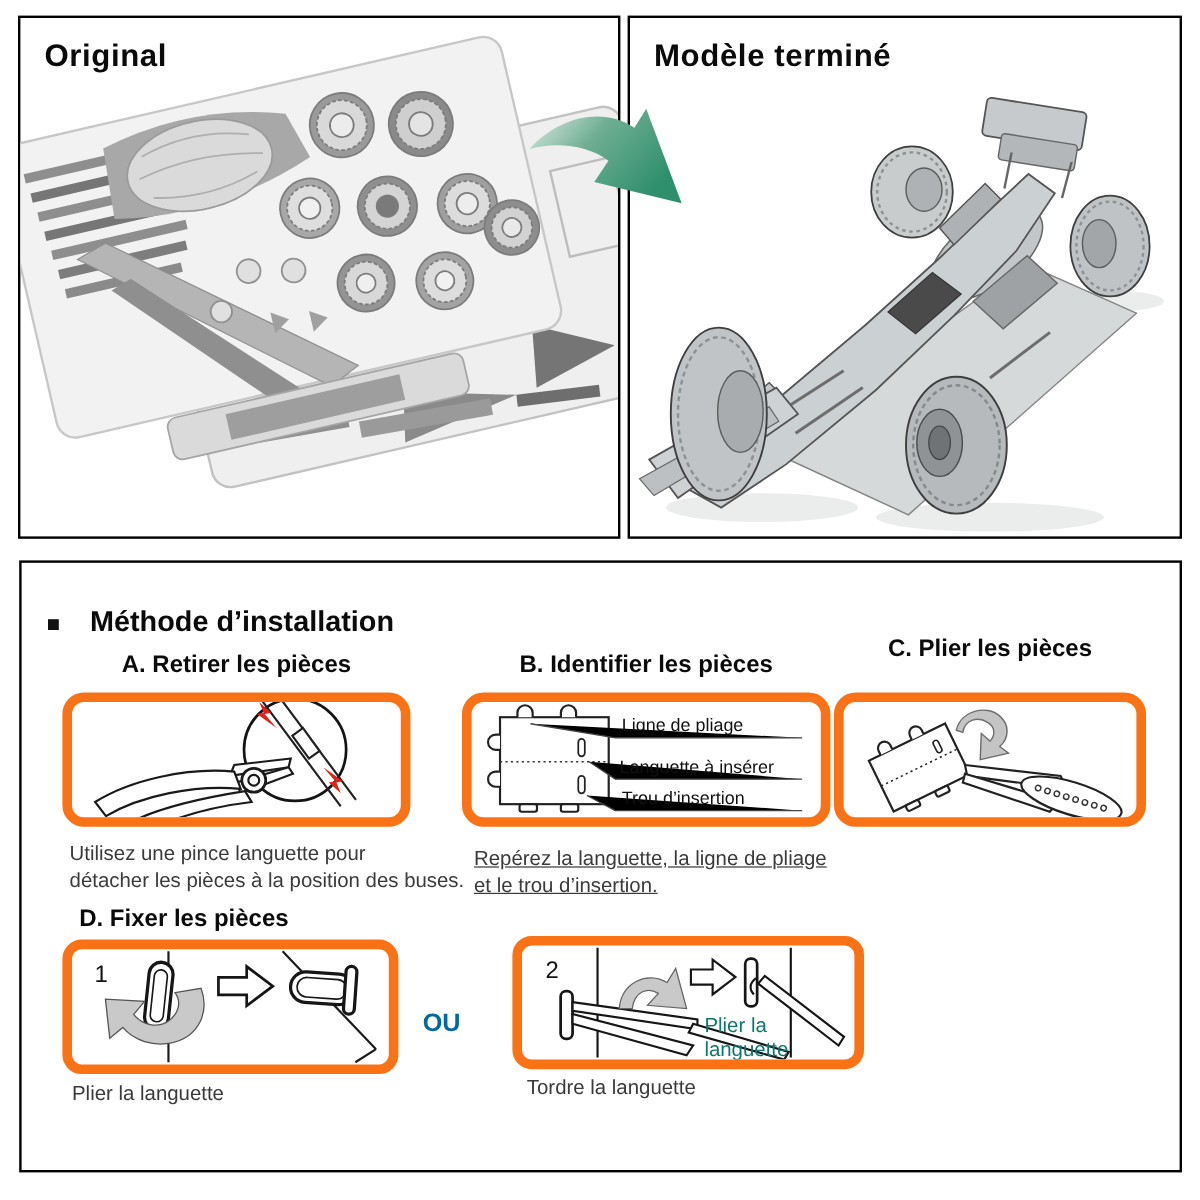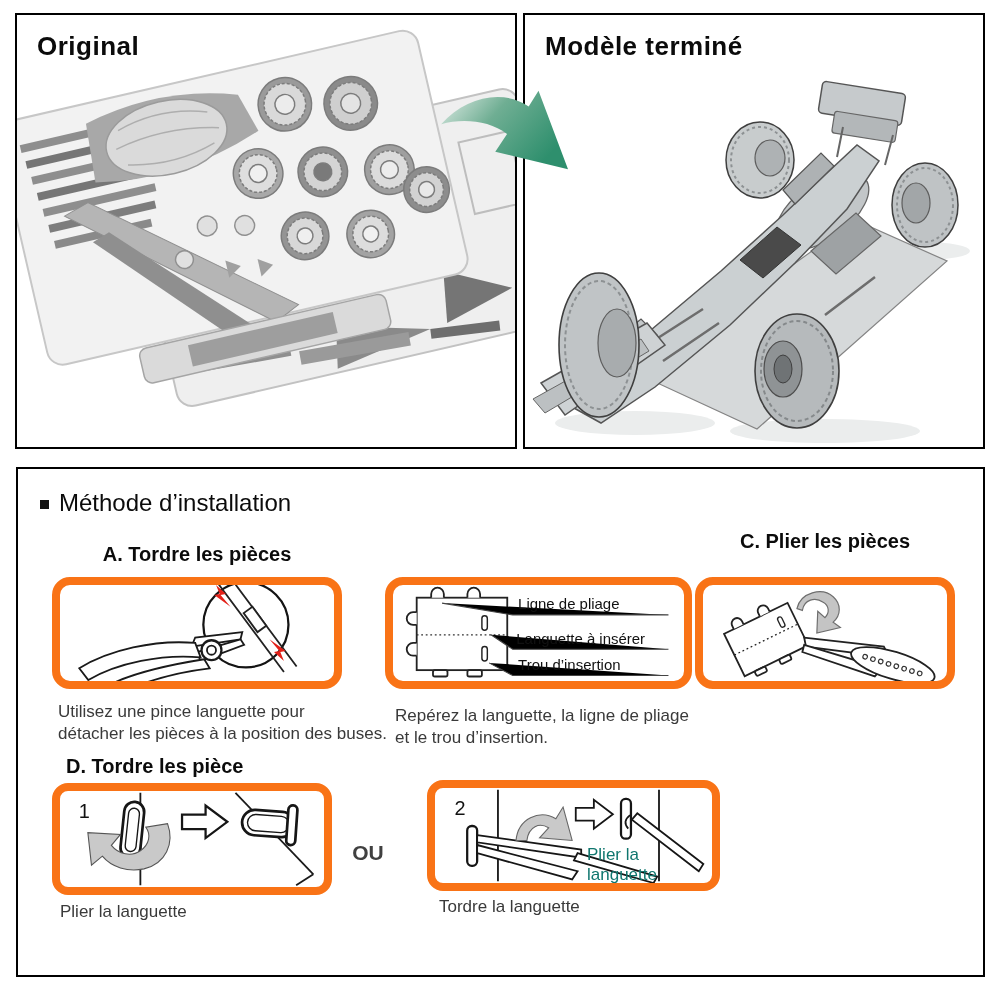--- a/index.html
+++ b/index.html
@@ -7,33 +7,33 @@
         font-family:"Liberation Sans","DejaVu Sans",sans-serif;color:#111;overflow:hidden;}
   .panel{position:absolute;border:2px solid #000;background:#fff;box-sizing:border-box;}
   .panel-original{left:15px;top:13px;width:502px;height:436px;}
   .panel-finished{left:523px;top:13px;width:462px;height:436px;}
   .panel-title{position:absolute;left:20px;top:16px;font-size:26px;font-weight:800;letter-spacing:.5px;color:#0b0b0b;}
   .panel-art{position:absolute;left:0;top:0;width:100%;height:100%;}
   .transform-arrow{position:absolute;left:437px;top:73px;width:146px;height:118px;z-index:6;}
   .method-panel{position:absolute;left:16px;top:467px;width:969px;height:510px;border:2px solid #000;background:#fff;box-sizing:border-box;}
   .method-header{position:absolute;left:22px;top:20px;display:flex;align-items:center;gap:10px;}
   .bullet-square{width:9px;height:9px;background:#111;flex:0 0 auto;margin-top:2px;}
-  .method-title{margin:0;font-size:24px;font-weight:400;color:#0b0b0b;}
+  .method-title{margin:16px;font-size:24px;font-weight:700;color:#0b0b0b;}
   .step-title{position:absolute;font-size:20px;font-weight:800;text-align:center;color:#0b0b0b;}
   .ill-box{position:absolute;border:8px solid #f97316;border-radius:18px;background:#fff;box-sizing:border-box;overflow:hidden;}
   .ill-box svg{position:absolute;left:0;top:0;width:100%;height:100%;}
   .step-caption{position:absolute;font-size:17px;line-height:1.28;color:#3a3a3a;white-space:pre-line;}
   .t-a{left:34px;top:74px;width:290px;}  .b-a{left:34px;top:108px;width:290px;height:112px;}
   .t-b{left:367px;top:74px;width:307px;} .b-b{left:367px;top:108px;width:307px;height:112px;}
   .t-c{left:677px;top:61px;width:260px;} .b-c{left:677px;top:108px;width:260px;height:112px;}
-  .c-a{left:40px;top:232px;width:330px;} .c-b{left:377px;top:236px;width:310px;} .c-c{left:700px;top:232px;width:280px;}
+  .c-a{left:40px;top:232px;width:330px;} .c-b{left:377px;top:236px;width:310px;text-decoration:underline;} .c-c{left:700px;top:232px;width:280px;}
   .t-d{left:48px;top:286px;text-align:left;}
   .b-d1{left:34px;top:314px;width:280px;height:112px;border-radius:16px;}
   .b-d2{left:409px;top:311px;width:293px;height:111px;border-radius:16px;}
-  .or-label{position:absolute;left:328px;top:372px;width:44px;text-align:center;font-size:21px;font-weight:800;color:#404040;}
+  .or-label{position:absolute;left:328px;top:372px;width:44px;text-align:center;font-size:21px;font-weight:800;color:#0369a1;}
   .c-d1{left:42px;top:432px;width:260px;}
   .c-d2{left:421px;top:427px;width:280px;}
   .d2-inner-label{position:absolute;left:152px;top:57px;width:100px;
                   font-size:17px;line-height:1.2;color:#0f766e;white-space:pre-line;}
   svg text{font-family:"Liberation Sans","DejaVu Sans",sans-serif;}
 </style>
 </head>
 <body>
 
 <div class="page">
@@ -214,21 +214,21 @@
     </defs>
     <path d="M3,52 C28,24 66,16 92,34 L102,18 L132,98 L58,80 L70,62 C52,48 24,46 3,52 Z" fill="url(#agrad)"></path>
   </svg>
 
   <section class="method-panel">
     <div class="method-header">
       <span class="bullet-square"></span>
       <h2 class="method-title">Méthode d’installation</h2>
     </div>
 
-    <div class="step-title t-a">A. Tordre les pièces</div>
+    <div class="step-title t-a">A. Retirer les pièces</div>
     <div class="ill-box b-a">
       <svg viewBox="0 0 284 106">
         <circle cx="196" cy="44" r="47" fill="#fff" stroke="#141414" stroke-width="2.5"></circle>
         <g stroke="#222" stroke-width="2" fill="none">
           <path d="M162,-6 L238,96 M176,-12 L252,90"></path>
           <rect x="-13" y="-6" width="26" height="12" fill="#fff" transform="translate(206,38) rotate(54)"></rect>
         </g>
         <g fill="#e32119">
           <polygon points="163,0 174,10 168,11 179,24 161,11 167,10"></polygon>
           <polygon points="238,84 227,74 233,73 222,60 240,73 234,74"></polygon>
@@ -239,20 +239,21 @@
           <circle cx="158" cy="72" r="11" stroke-width="2.5"></circle>
           <circle cx="158" cy="72" r="5"></circle>
           <path d="M140,64 C96,60 44,72 12,92 L22,105 C54,86 104,76 146,80 Z"></path>
           <path d="M150,82 C112,88 74,96 46,110 L58,119 C90,104 122,96 156,92 Z"></path>
         </g>
       </svg>
     </div>
     <div class="step-caption c-a">Utilisez une pince languette pour
 détacher les pièces à la position des buses.</div>
 
+    <div class="step-title t-b">B. Identifier les pièces</div>
     <div class="ill-box b-b">
       <svg viewBox="0 0 301 106">
         <g fill="#fff" stroke="#222" stroke-width="2">
           <rect x="16" y="14" width="100" height="80"></rect>
           <path d="M32,14 v-4 a7,7 0 0 1 14,0 v4 M72,14 v-4 a7,7 0 0 1 14,0 v4" fill="#fff"></path>
           <path d="M16,30 h-4 a7,7 0 0 0 0,14 h4 M16,64 h-4 a7,7 0 0 0 0,14 h4" fill="#fff"></path>
           <rect x="34" y="94" width="16" height="7" rx="2"></rect>
           <rect x="72" y="94" width="16" height="7" rx="2"></rect>
           <rect x="88" y="34" width="6" height="16" rx="3" stroke-width="1.6"></rect>
           <rect x="88" y="68" width="6" height="16" rx="3" stroke-width="1.6"></rect>
@@ -296,21 +297,21 @@
               <circle cx="206" cy="88" r="2.5"></circle>
                 <circle cx="215" cy="88" r="2.5"></circle>
                 <circle cx="224" cy="88" r="2.5"></circle>
                 <circle cx="233" cy="88" r="2.5"></circle>
             </g>
           </g>
         </g>
       </svg>
     </div>
 
-    <div class="step-title t-d">D. Tordre les pièce</div>
+    <div class="step-title t-d">D. Fixer les pièces</div>
 
     <div class="ill-box b-d1">
       <svg viewBox="0 0 274 106">
         <g stroke="#1a1a1a" stroke-width="2" fill="none">
           <line x1="80" y1="2" x2="80" y2="104"></line>
           <line x1="185" y1="2" x2="271" y2="92"></line>
           <line x1="252" y1="104" x2="271" y2="92"></line>
         </g>
         <text x="12" y="30" font-size="22" fill="#111">1</text>
         <g transform="rotate(6 72 44)" fill="#fff" stroke="#161616">

